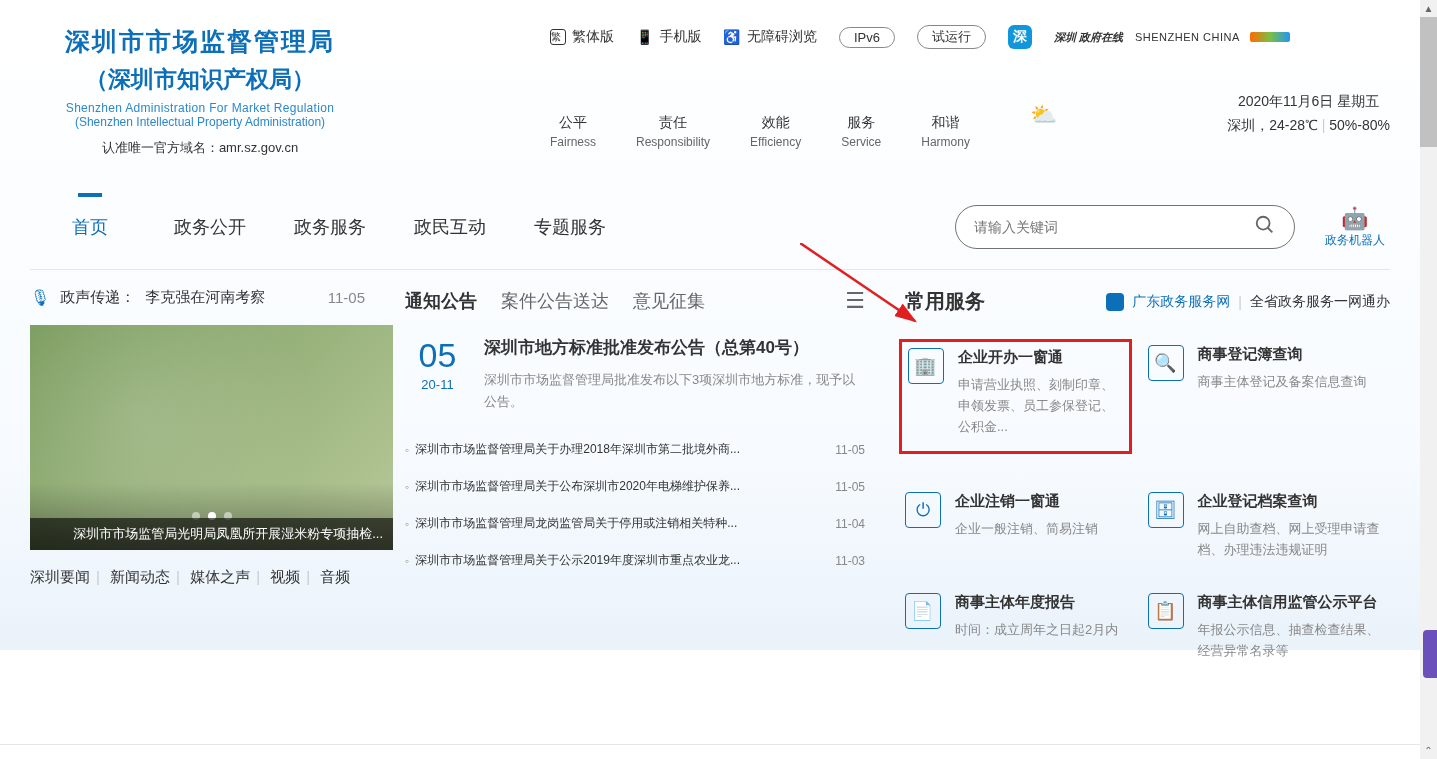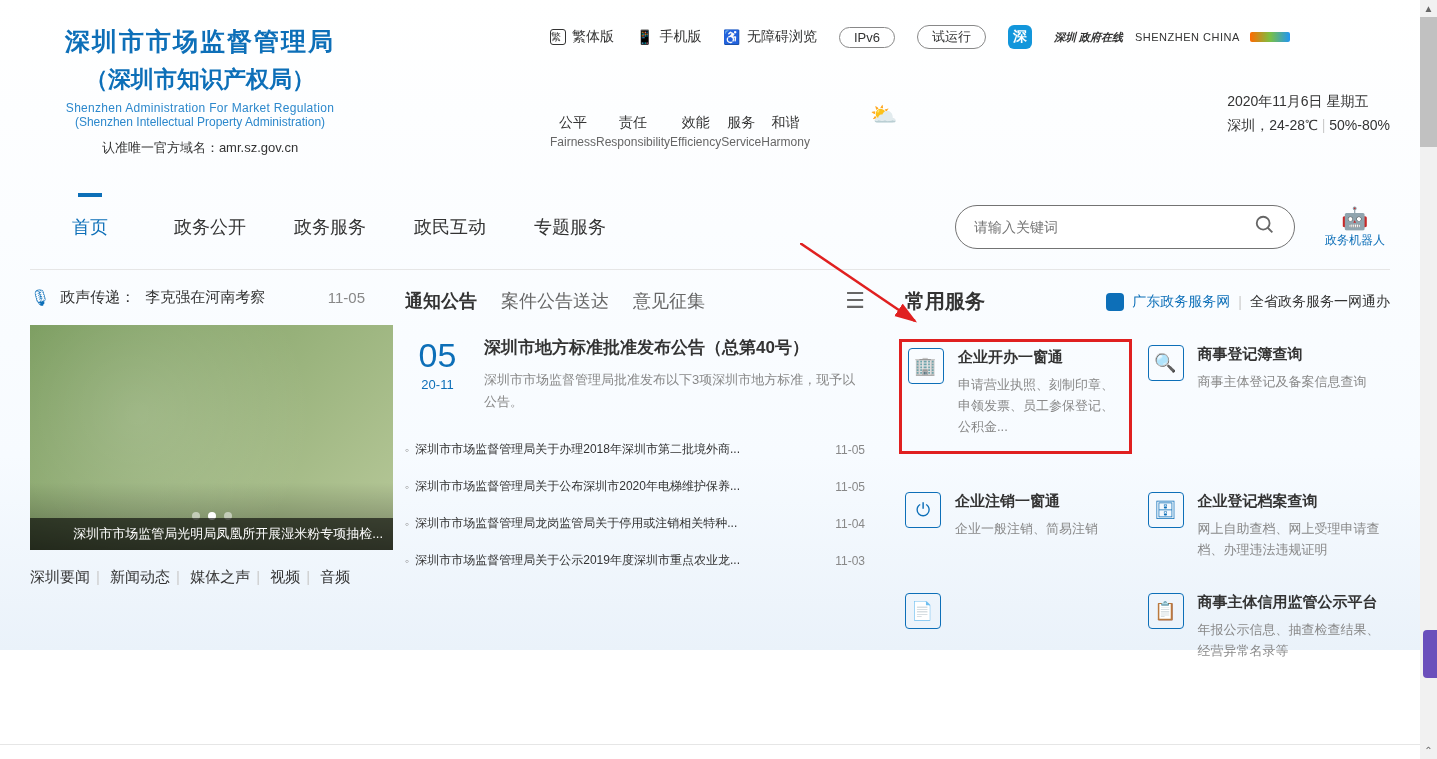--- a/index.html
+++ b/index.html
@@ -14,25 +14,25 @@
   .logo-en { color: #2c88cc; font-size: 12px; margin-top: 6px; letter-spacing: .3px;}
   .logo-en2 { color: #2c88cc; font-size: 12px; }
   .logo-domain { color: #333; margin-top: 10px; font-size: 13px;}
   .top-right { flex: 1; padding-left: 180px; }
   .top-links { display: flex; align-items: center; gap: 22px; font-size: 14px; color: #333; }
   .top-links span { display: inline-flex; align-items: center; gap: 6px; cursor: pointer; }
   .ico { display: inline-block; width: 16px; height: 16px; border: 1.5px solid #333; border-radius: 3px; font-size: 10px; line-height: 14px; text-align: center; }
   .pill { border: 1px solid #888; border-radius: 14px; padding: 2px 14px; font-size: 13px; }
   .sz-ico { width: 24px; height: 24px; background: #1296db; border-radius: 6px; display: inline-flex; align-items: center; justify-content: center; color:#fff; font-size: 14px; font-weight:bold;}
   .sz-logo { display:inline-block; font-size: 11px; color:#333; }
-  .values { display: flex; margin-top: 35px; }
+  .values { display: flex; gap: 40px; margin-top: 35px; }
   .value-item { text-align: center; color: #333; font-size: 14px; }
   .value-item .cn { }
   .value-item .en { color: #666; font-size: 12px; margin-top: 3px;}
-  .date-weather { margin-left: auto; text-align: left; }
+  .date-weather { margin-left: auto; text-align: center; }
   .weather-row { display: flex; align-items: center; gap: 60px; margin-top: 30px; }
   .sun-ico { width: 34px; height: 24px; font-size: 22px; color:#f5a623;}
   .date-line { font-size: 14px; color:#333;}
   .weather-line { font-size: 14px; color:#333; margin-top: 6px;}
 
   .nav { display: flex; align-items: center; margin-top: 40px; height: 60px;}
   .nav-item { width: 120px; text-align: center; font-size: 18px; color: #333; cursor: pointer; position: relative;}
   .nav-item.active { color: #0d6fb8; }
   .nav-item.active::before { content:''; position:absolute; top:-22px; left: 50%; margin-left:-12px; width:24px; height:4px; background:#0d6fb8;}
   .search-box { margin-left: auto; width: 340px; height: 44px; background: #fff; border: 1px solid #737373; border-radius: 22px; display: flex; align-items: center; padding: 0 18px; }
@@ -302,20 +302,24 @@
         </div>
         <div class="svc-card">
           <div class="svc-ico">🗄</div>
           <div>
                 <div class="svc-title">企业登记档案查询</div>
                 <div class="svc-desc">网上自助查档、网上受理申请查档、办理违法违规证明</div>
               </div>
         </div>
         <div class="svc-card">
           <div class="svc-ico">📄</div>
+          <div>
+                <div class="svc-title">商事主体年度报告</div>
+                <div class="svc-desc">时间：成立周年之日起2月内</div>
+              </div>
         </div>
         <div class="svc-card">
           <div class="svc-ico">📋</div>
           <div>
                 <div class="svc-title">商事主体信用监管公示平台</div>
                 <div class="svc-desc">年报公示信息、抽查检查结果、经营异常名录等</div>
               </div>
         </div>
       </div>
     </div>

